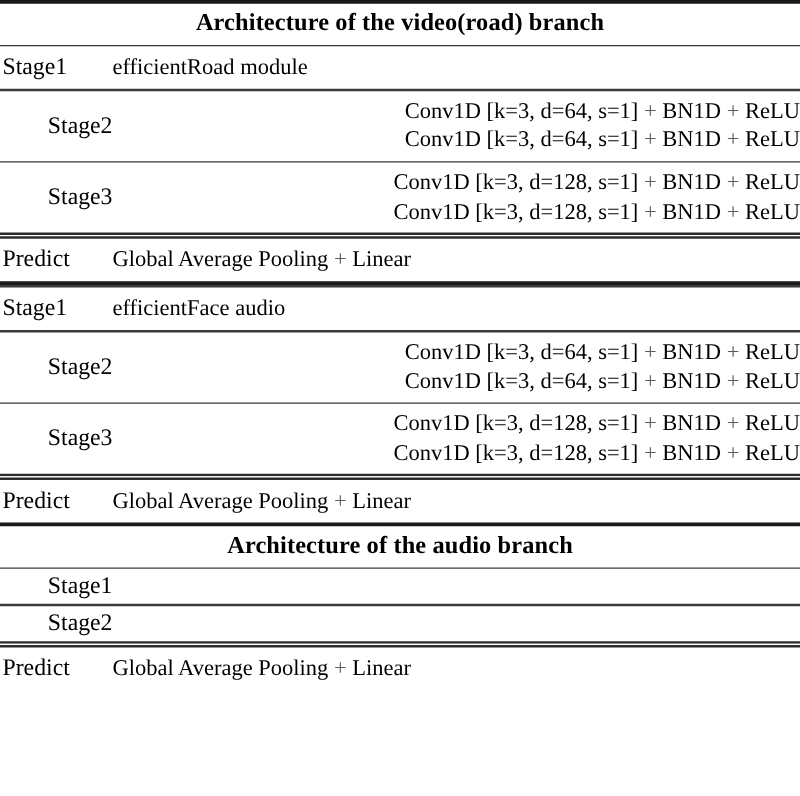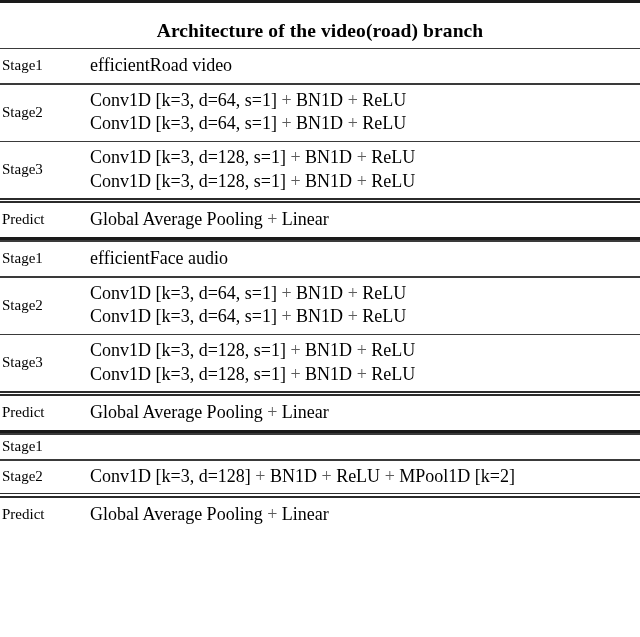--- a/index.html
+++ b/index.html
@@ -48,52 +48,53 @@
     height: 1.6px;
     background: #2b2b2b;
   }
 
   
   .section-header {
     text-align: center;
     font-weight: bold;
     font-size: 19.5px;
     line-height: 1.0;
-    padding: 18px 0 7px 0;
+    padding: 6px 0 7px 0;
     letter-spacing: 0.1px;
   }
 
   
   .row {
     display: flex;
     align-items: center;
     width: 100%;
     box-sizing: border-box;
   }
   .row .cell-label {
     width: 90px;
     flex: 0 0 90px;
     box-sizing: border-box;
     padding-left: 2px;
-    font-size: 15px;
+    font-size: 19px;
     line-height: 1.0;
     white-space: nowrap;
   }
   .row .cell-content {
     flex: 1 1 auto;
     box-sizing: border-box;
     font-size: 18px;
     line-height: 1.30;
     white-space: nowrap;
   }
   .row.single {
     padding: 5px 0 6px 0;
   }
   .row.double {
-    padding: 4px 16px 5px 0;
+    padding: 4px 0 5px 0;
+    text-align: right;
   }
   .line {
     display: block;
     white-space: nowrap;
   }
   
   .op {
     color: #5c5c5c;
   }
 </style>
@@ -101,21 +102,21 @@
 <body>
 
 <div class="table-root">
   <div id="table-body">
       <div class="rule-thick"></div>
       <div class="section-header">Architecture of the video(road) branch</div>
       <div class="rule-thin"></div>
       <div class="row single">
         <div class="cell-label">Stage1</div>
         <div class="cell-content">
-          <span class="line">efficientRoad video</span>
+          <span class="line">efficientRoad module</span>
         </div>
       </div>
       <div class="rule-thin"></div>
       <div class="row double">
         <div class="cell-label">Stage2</div>
         <div class="cell-content">
           <span class="line">Conv1D [k=3, d=64, s=1] <span class="op">+</span> BN1D <span class="op">+</span> ReLU</span>
           <span class="line">Conv1D [k=3, d=64, s=1] <span class="op">+</span> BN1D <span class="op">+</span> ReLU</span>
         </div>
       </div>
@@ -167,29 +168,29 @@
         <div class="dgap"></div>
         <div class="d2"></div>
       </div>
       <div class="row single">
         <div class="cell-label">Predict</div>
         <div class="cell-content">
           <span class="line">Global Average Pooling <span class="op">+</span> Linear</span>
         </div>
       </div>
       <div class="rule-thick"></div>
+      <div class="section-header">Architecture of the audio branch</div>
       <div class="rule-thin"></div>
       <div class="row double">
         <div class="cell-label">Stage1</div>
       </div>
       <div class="rule-thin"></div>
       <div class="row double">
         <div class="cell-label">Stage2</div>
         <div class="cell-content">
-          <span class="line">Conv1D [k=3, d=128] <span class="op">+</span> BN1D <span class="op">+</span> ReLU <span class="op">+</span> MPool1D [k=2]</span>
         </div>
       </div>
       <div class="rule-double">
         <div class="d1"></div>
         <div class="dgap"></div>
         <div class="d2"></div>
       </div>
       <div class="row single">
         <div class="cell-label">Predict</div>
         <div class="cell-content">

